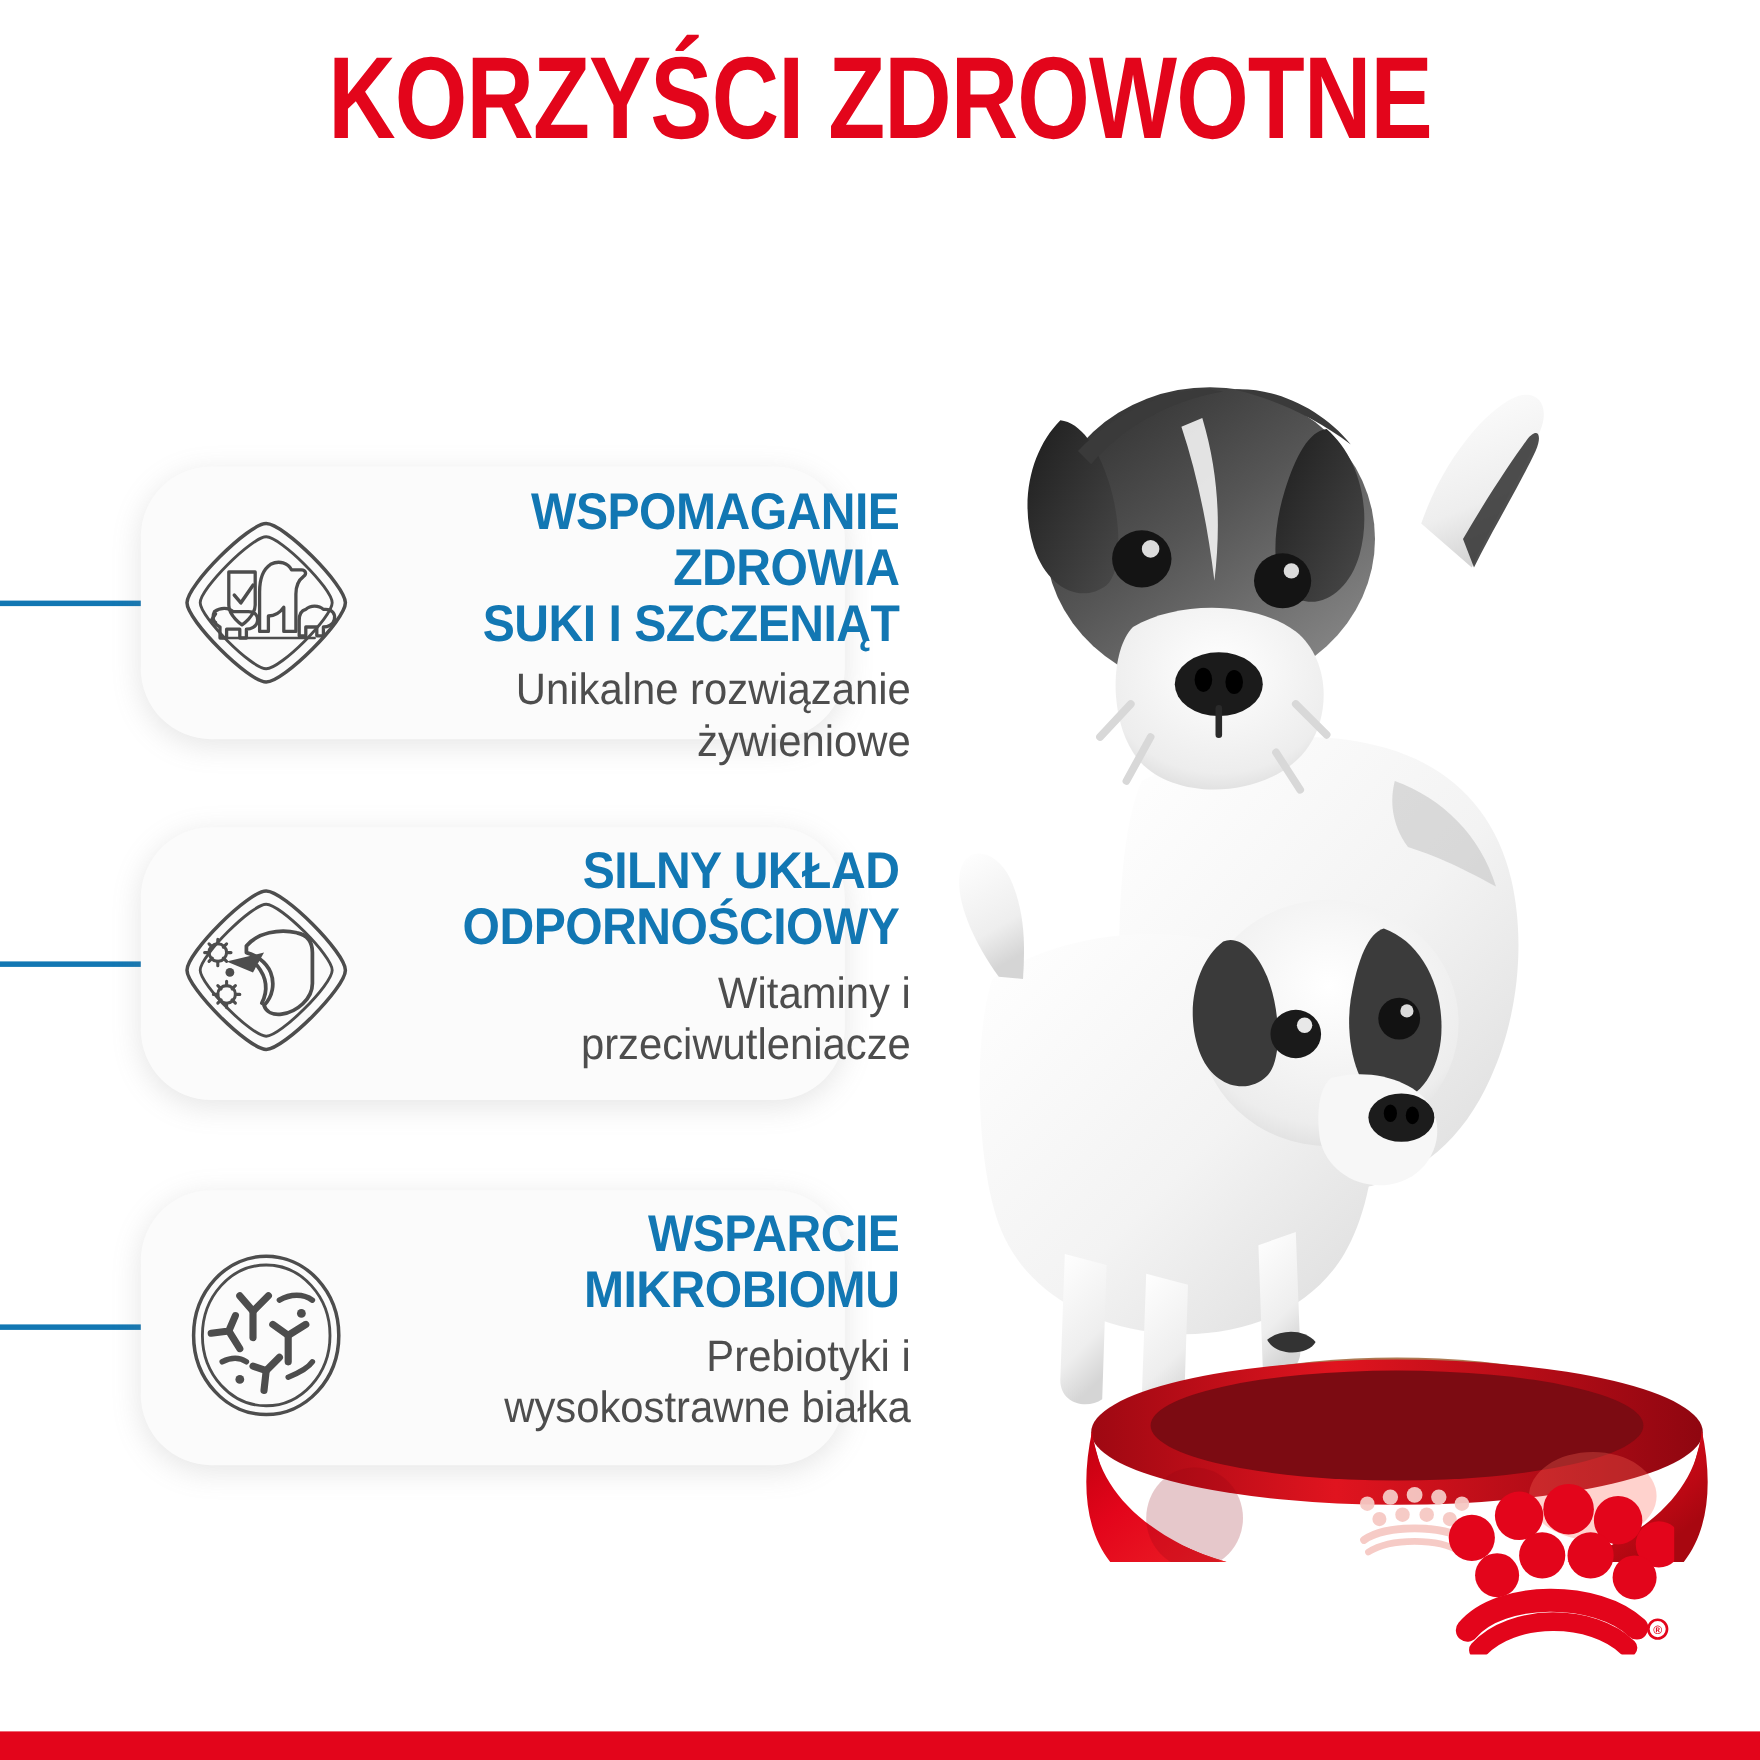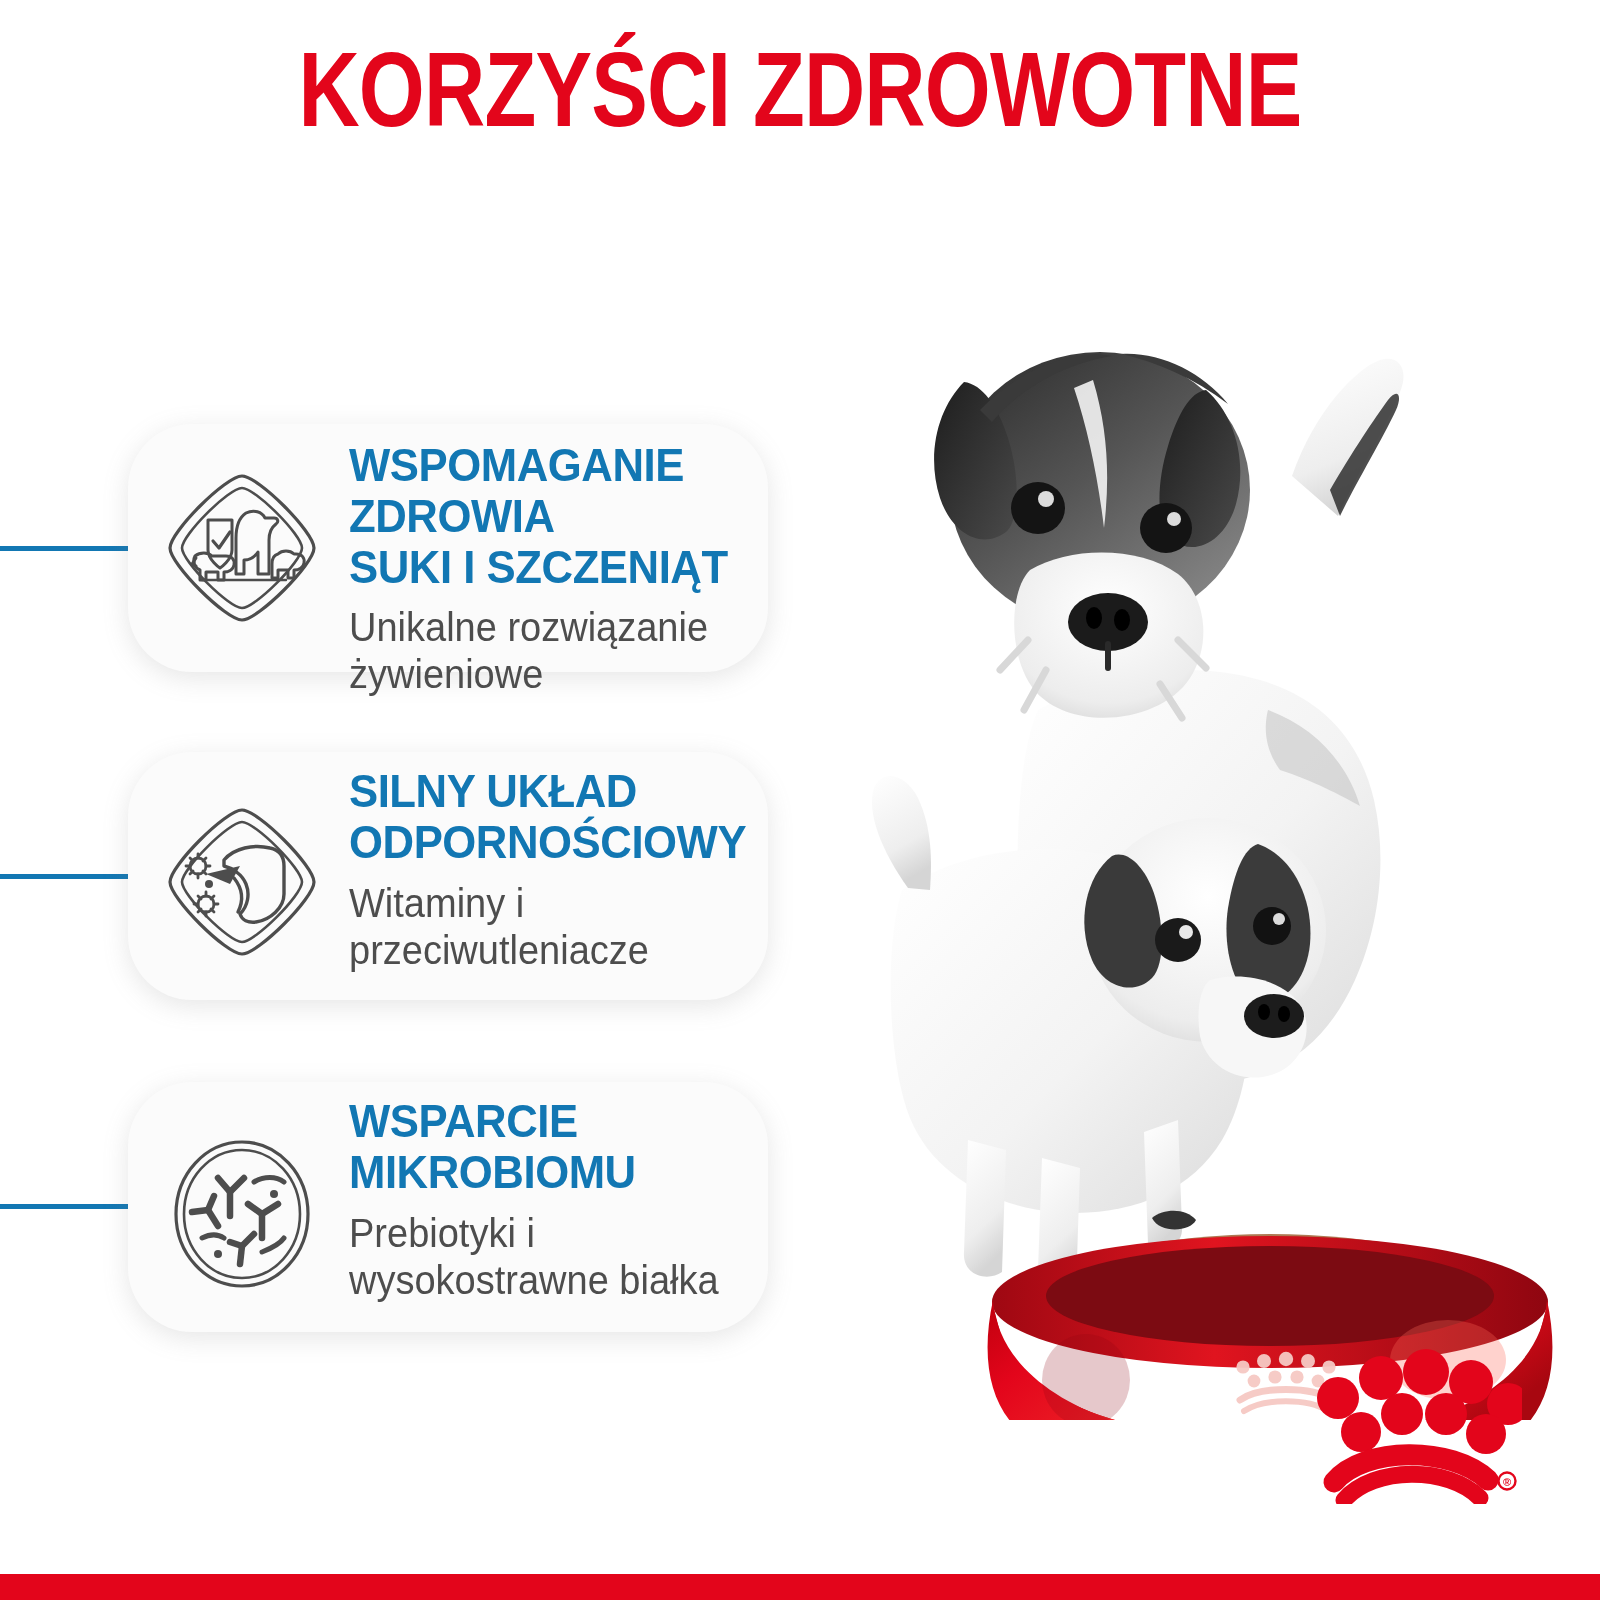--- a/index.html
+++ b/index.html
@@ -60,22 +60,23 @@
   .icon-wrap {
     position:absolute;
     left:162px; top:44px;
     width:160px; height:160px;
   }
   .b2 .icon-wrap { top:50px; }
   .b3 .icon-wrap { top:52px; }
 
   .text-col {
     position:absolute;
-    left:349px; top:16px;
+    left:334px; top:16px;
     width:520px;
+    text-align:right;
   }
   .head {
     color:#1277B3;
     font-weight:bold;
     font-size:47px;
     line-height:1.08;
     letter-spacing:-0.5px;
     transform:scaleX(0.93);
     transform-origin:left top;
     white-space:pre-line;

